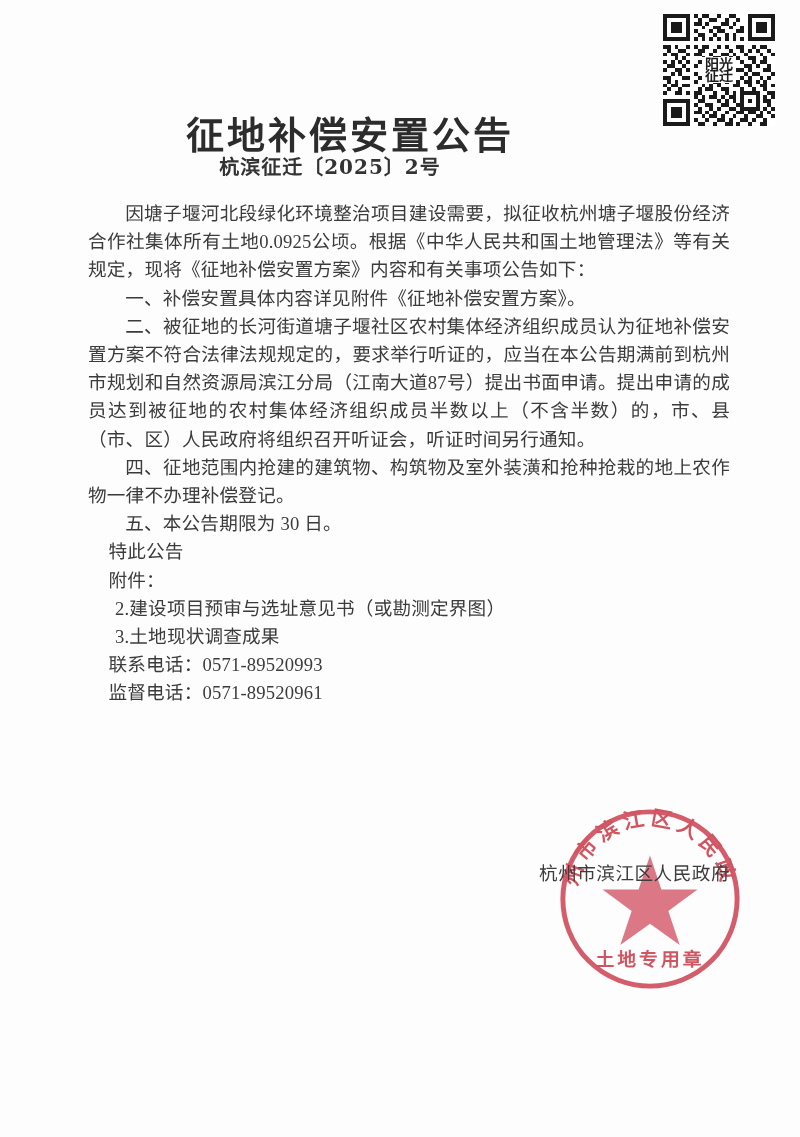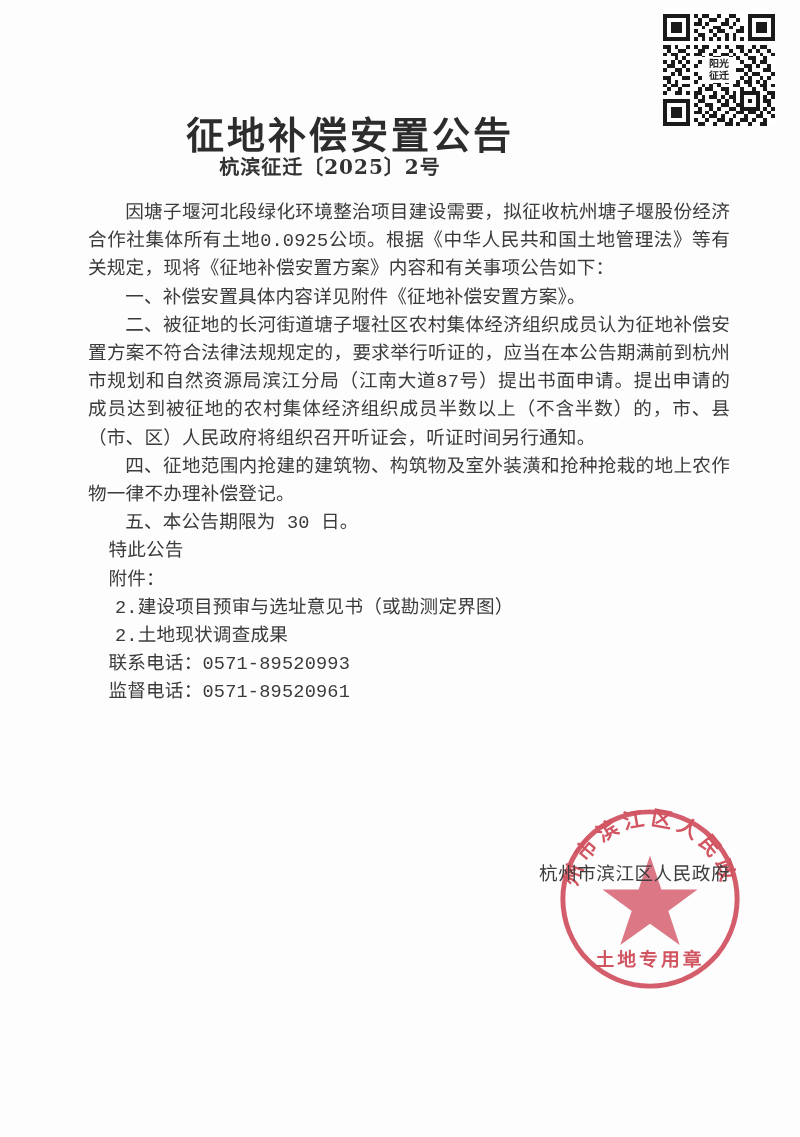--- a/index.html
+++ b/index.html
@@ -32,21 +32,21 @@
   .qr-center-label {
     position: absolute;
     left: 50%;
     top: 50%;
     transform: translate(-50%, -50%);
     width: 34px;
     height: 26px;
     background: #ffffff;
     color: #1d1d1d;
     font-family: "DejaVu Sans", "Liberation Sans", sans-serif;
-    font-size: 10px;
+    font-size: 14px;
     line-height: 12px;
     font-weight: bold;
     text-align: center;
     letter-spacing: 0px;
     padding-top: 1px;
     box-sizing: border-box;
   }
 
   
   .doc-title {
@@ -84,21 +84,21 @@
     width: 642px;
   }
   .para {
     font-size: 18.6px;
     line-height: 28.2px;
     color: #3b3b3b;
     text-align: justify;
     text-justify: inter-character;
     letter-spacing: 0.2px;
     margin: 0;
-    font-family: Liberation Mono, monospace;
+    font-family: Liberation Serif, serif;
   }
   .para.indent { text-indent: 2em; }
   .para.noindent-line { text-indent: 1.1em; }
   .para.attach-label { text-indent: 1.1em; }
   .para.attach-item { text-indent: 1.45em; }
   .para.contact { text-indent: 1.1em; }
   .para.last-line { text-align: left; }
 
   
   .sign-block {
@@ -388,21 +388,21 @@
 
   <div class="body-block">
     <p class="para indent">因塘子堰河北段绿化环境整治项目建设需要，拟征收杭州塘子堰股份经济合作社集体所有土地0.0925公顷。根据《中华人民共和国土地管理法》等有关规定，现将《征地补偿安置方案》内容和有关事项公告如下：</p>
     <p class="para indent">一、补偿安置具体内容详见附件《征地补偿安置方案》。</p>
     <p class="para indent">二、被征地的长河街道塘子堰社区农村集体经济组织成员认为征地补偿安置方案不符合法律法规规定的，要求举行听证的，应当在本公告期满前到杭州市规划和自然资源局滨江分局（江南大道87号）提出书面申请。提出申请的成员达到被征地的农村集体经济组织成员半数以上（不含半数）的，市、县（市、区）人民政府将组织召开听证会，听证时间另行通知。</p>
     <p class="para indent">四、征地范围内抢建的建筑物、构筑物及室外装潢和抢种抢栽的地上农作物一律不办理补偿登记。</p>
     <p class="para indent last-line">五、本公告期限为 30 日。</p>
     <p class="para noindent-line last-line">特此公告</p>
     <p class="para attach-label last-line">附件：</p>
     <p class="para attach-item last-line">2.建设项目预审与选址意见书（或勘测定界图）</p>
-    <p class="para attach-item last-line">2.土地现状调查成果</p>
+    <p class="para attach-item last-line">3.土地现状调查成果</p>
     <p class="para contact last-line">联系电话：0571-89520993</p>
     <p class="para contact last-line">监督电话：0571-89520961</p>
   </div>
 
   <div class="seal">
     <svg viewBox="0 0 200 200">
       <defs>
         <path id="sealArc" d="M 100,100 m -74,0 a 74,74 0 1,1 148,0" fill="none"></path>
       </defs>
       <circle cx="100" cy="100" r="88" fill="none" stroke="#cc3a4c" stroke-width="5"></circle>

